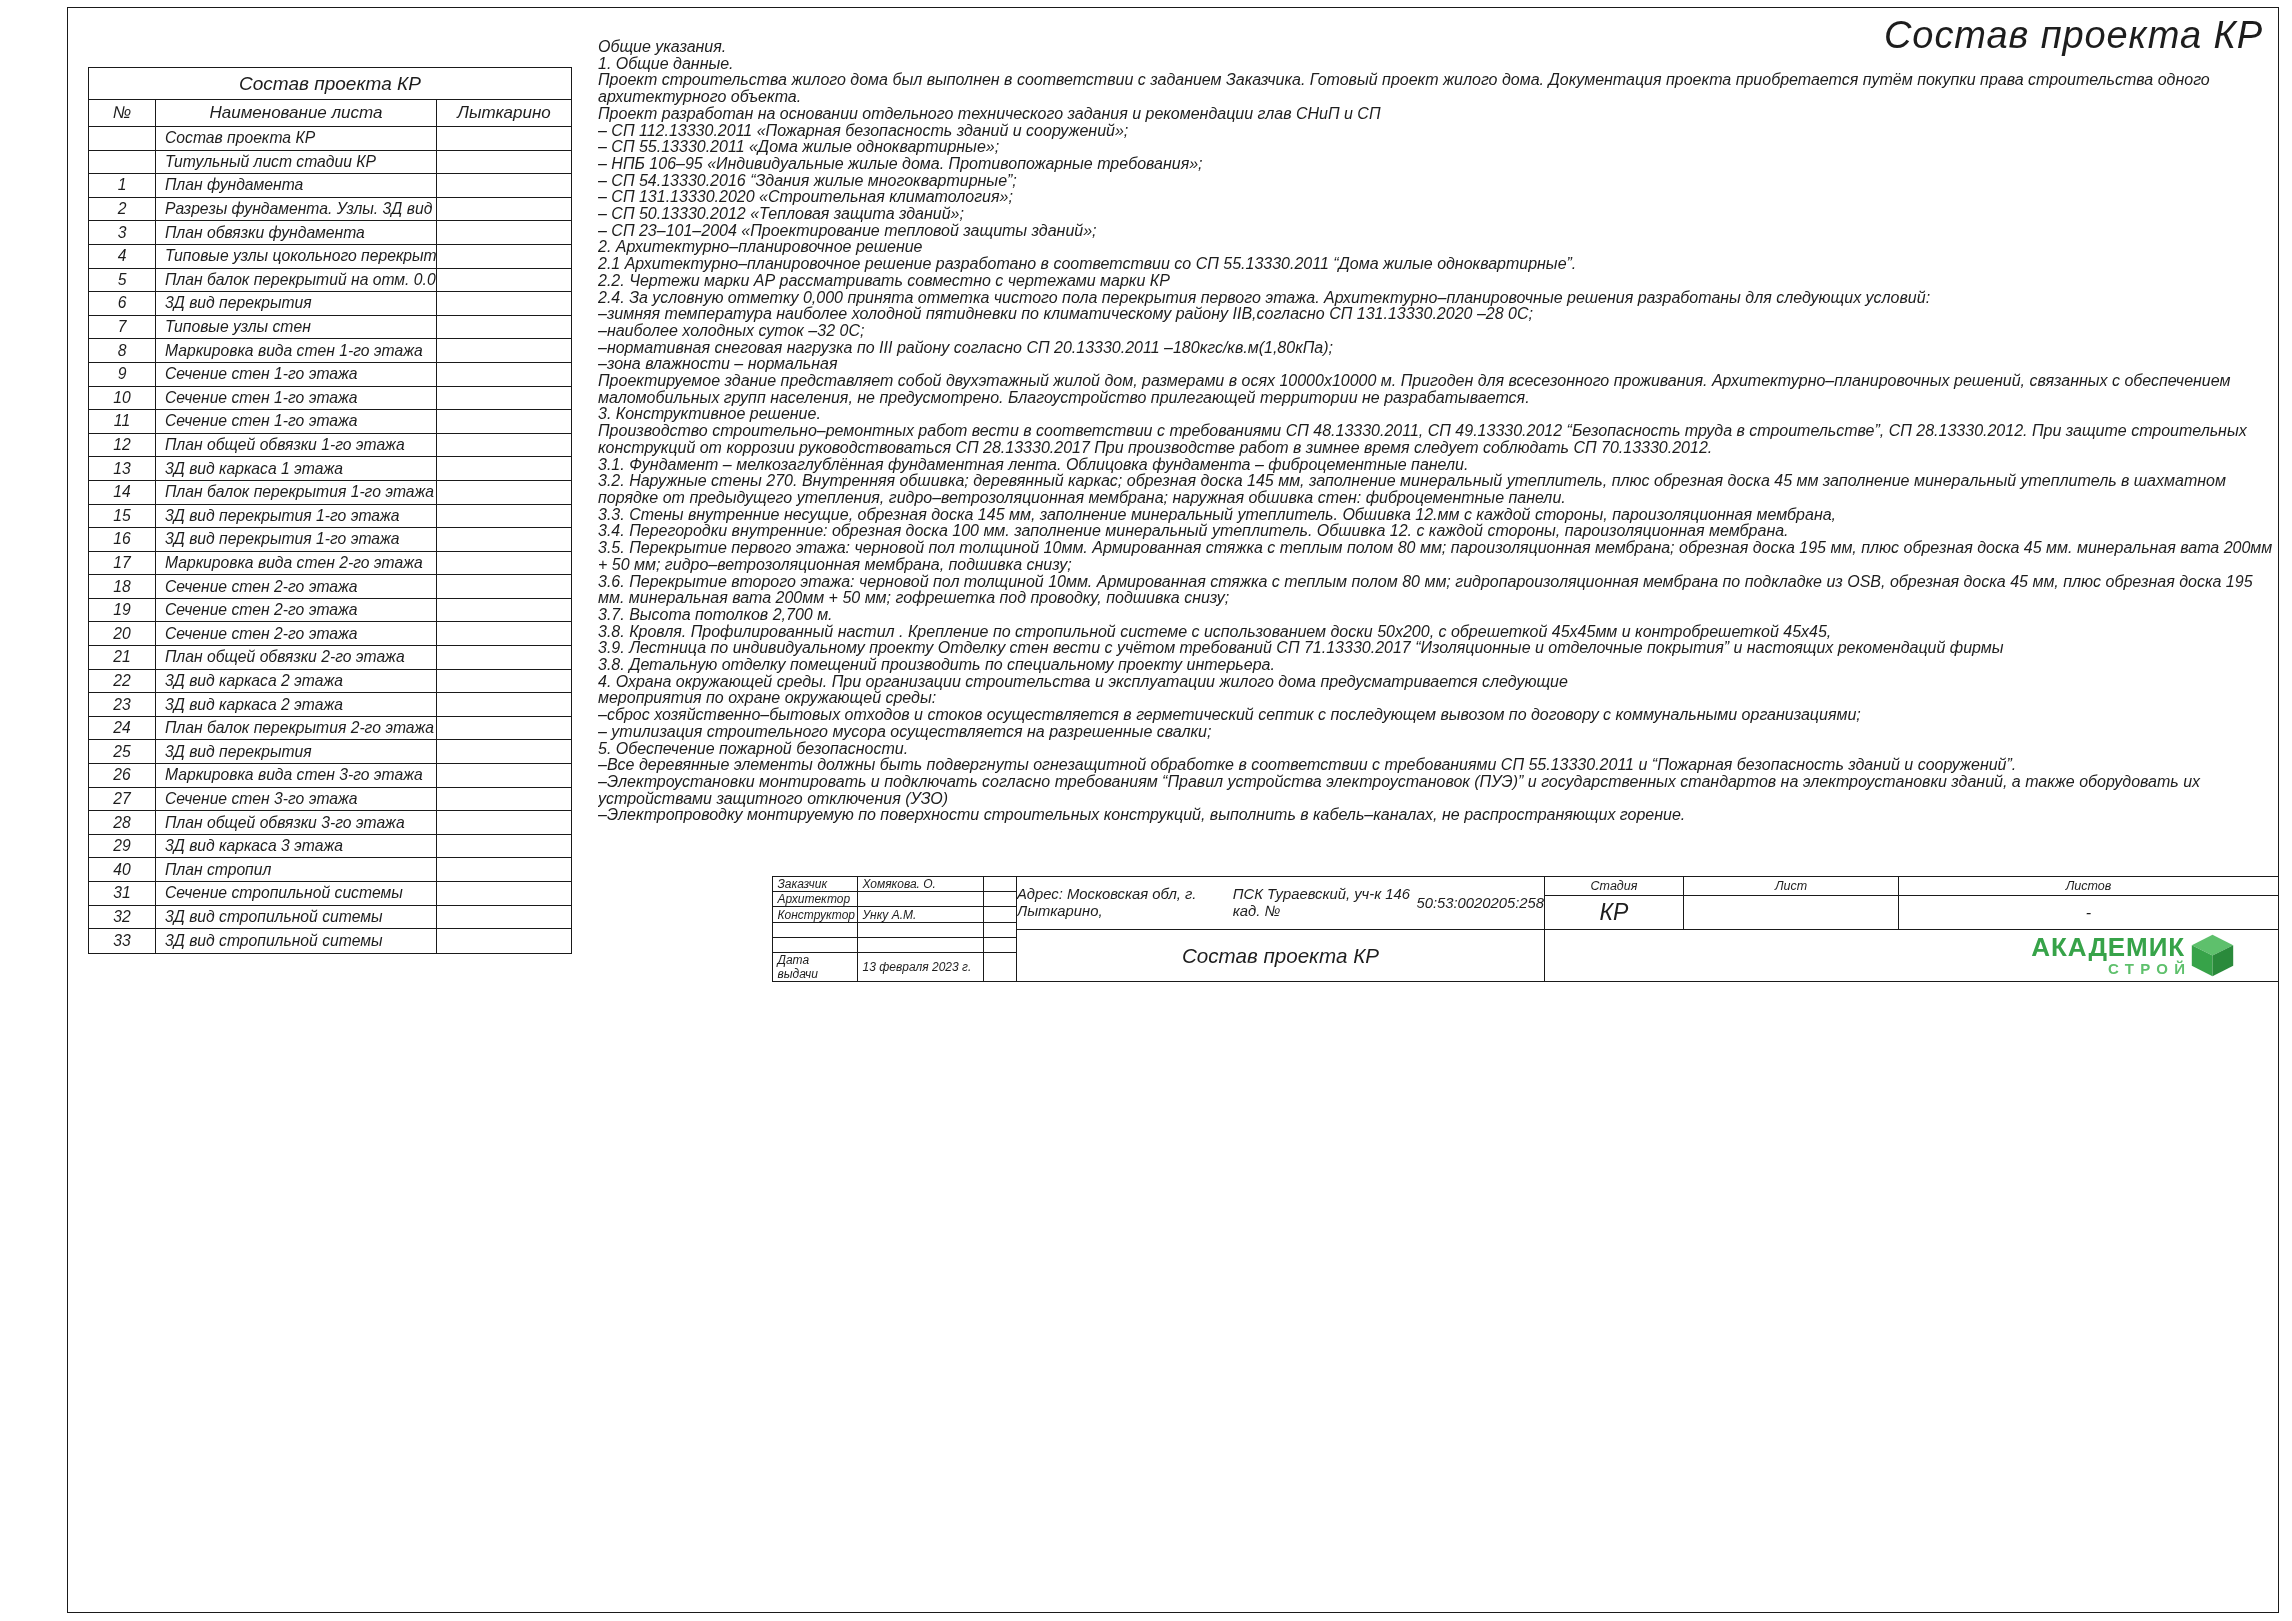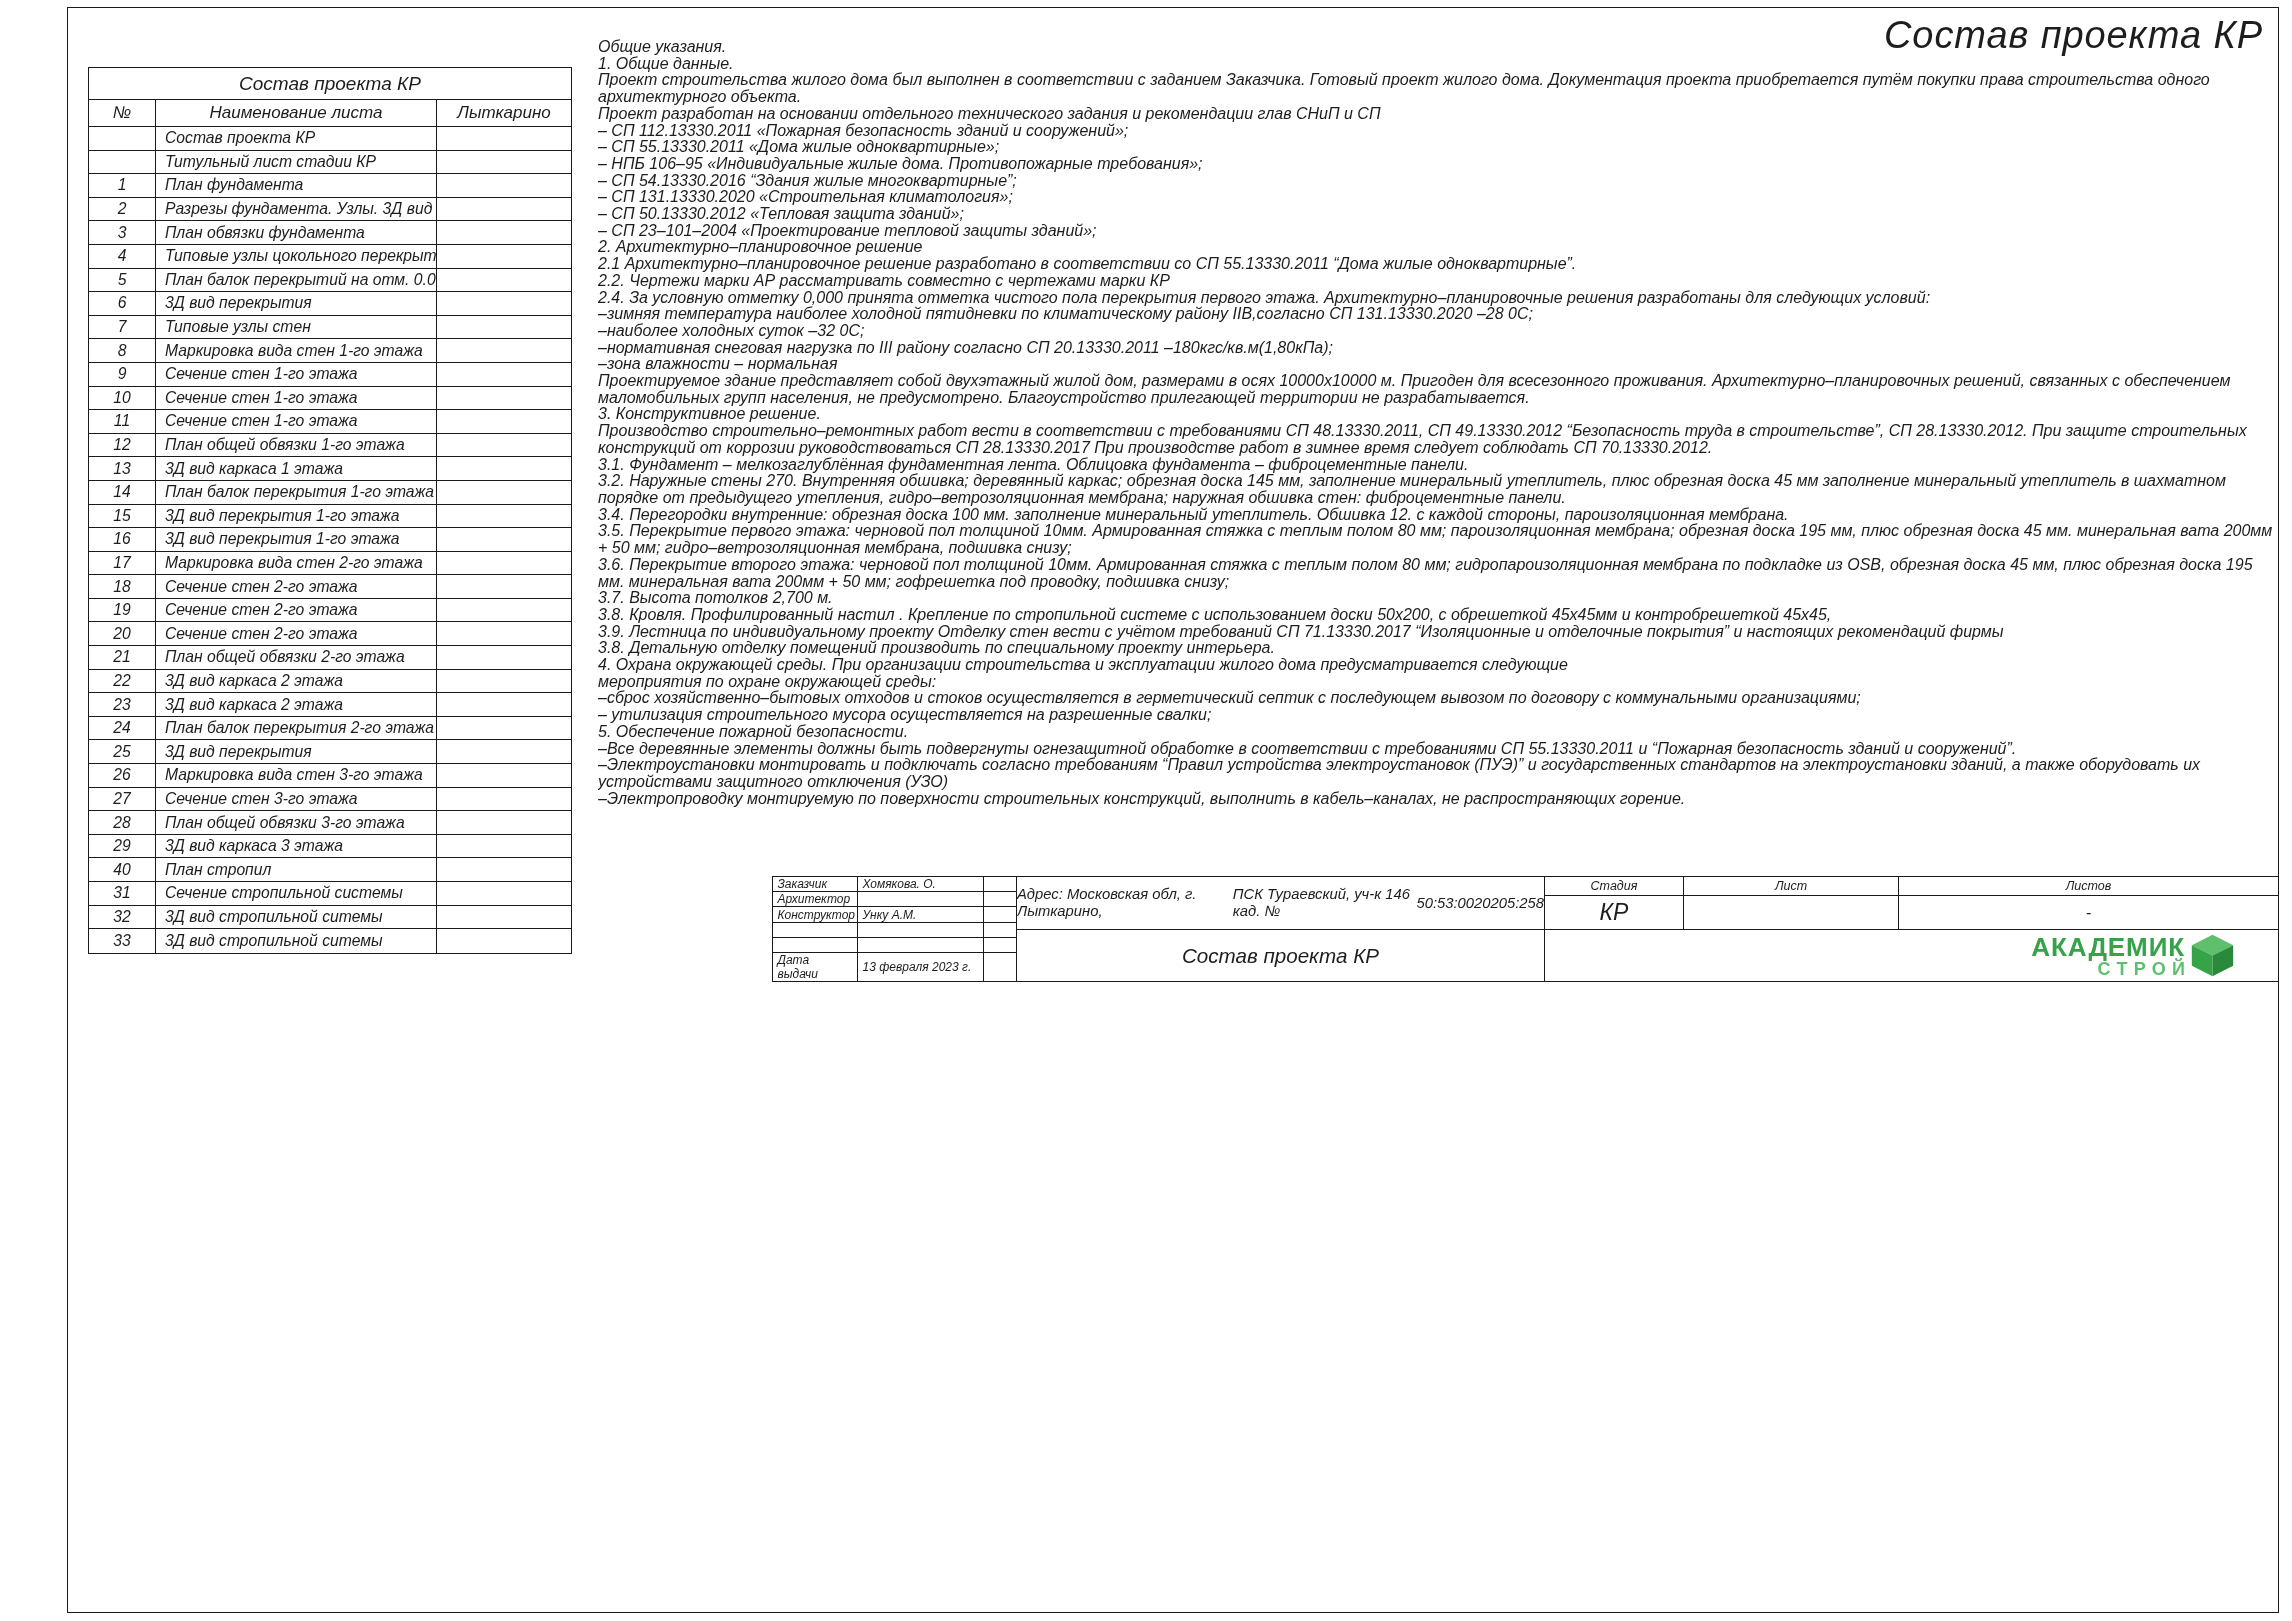--- a/index.html
+++ b/index.html
@@ -49,21 +49,21 @@
   .slv { display:flex; height:34px; border-bottom:0.9px solid var(--line); }
   .sl-stage { width:139px; border-right:0.9px solid var(--line); display:flex; align-items:center; justify-content:center; }
   .sl-sheet { width:215px; border-right:0.9px solid var(--line); display:flex; align-items:center; justify-content:center; }
   .sl-total { flex:1; display:flex; align-items:center; justify-content:center; }
   .slv-stage { font-size:23px; }
   .slv-total { font-size:16px; }
 
   .logo-cell { flex:1; display:flex; align-items:center; justify-content:flex-end; gap:5px; padding-right:43px; }
   .logo-text { display:flex; flex-direction:column; align-items:flex-end; font-style:normal; }
   .logo-line1 { font-weight:bold; font-size:26px; letter-spacing:0.9px; color:var(--lg-mid); line-height:27px; }
-  .logo-line2 { font-weight:bold; font-size:18px; letter-spacing:6.3px; color:var(--lg-light); line-height:16px; margin-right:-6.3px; }
+  .logo-line2 { font-weight:bold; font-size:15px; letter-spacing:6.3px; color:var(--lg-light); line-height:16px; margin-right:-6.3px; }
   .logo-cube { display:block; }
 </style>
 </head>
 <body>
 
 <div class="sheet">
   <div class="frame"></div>
 
   <div class="big-title">Состав проекта КР</div>
 
@@ -271,20 +271,21 @@
       <div class="note-line">2.4. За условную отметку 0,000 принята отметка чистого пола перекрытия первого этажа. Архитектурно–планировочные решения разработаны для следующих условий:</div>
       <div class="note-line">–зимняя температура наиболее холодной пятидневки по климатическому району IIВ,согласно СП 131.13330.2020 –28 0С;</div>
       <div class="note-line">–наиболее холодных суток –32 0С;</div>
       <div class="note-line">–нормативная снеговая нагрузка по III району согласно СП 20.13330.2011 –180кгс/кв.м(1,80кПа);</div>
       <div class="note-line">–зона влажности – нормальная</div>
       <div class="note-line">Проектируемое здание представляет собой двухэтажный жилой дом, размерами в осях 10000х10000 м. Пригоден для всесезонного проживания. Архитектурно–планировочных решений, связанных с обеспечением маломобильных групп населения, не предусмотрено. Благоустройство прилегающей территории не разрабатывается.</div>
       <div class="note-line">3. Конструктивное решение.</div>
       <div class="note-line">Производство строительно–ремонтных работ вести в соответствии с требованиями СП 48.13330.2011, СП 49.13330.2012 “Безопасность труда в строительстве”, СП 28.13330.2012. При защите строительных конструкций от коррозии руководствоваться СП 28.13330.2017 При производстве работ в зимнее время следует соблюдать СП 70.13330.2012.</div>
       <div class="note-line">3.1. Фундамент – мелкозаглублённая фундаментная лента. Облицовка фундамента – фиброцементные панели.</div>
       <div class="note-line">3.2. Наружные стены 270. Внутренняя обшивка; деревянный каркас; обрезная доска 145 мм, заполнение минеральный утеплитель, плюс обрезная доска 45 мм заполнение минеральный утеплитель в шахматном порядке от предыдущего утепления, гидро–ветрозоляционная мембрана; наружная обшивка стен: фиброцементные панели.</div>
+      <div class="note-line">3.3. Стены внутренние несущие, обрезная доска 145 мм, заполнение минеральный утеплитель. Обшивка 12.мм с каждой стороны, пароизоляционная мембрана,</div>
       <div class="note-line">3.4. Перегородки внутренние: обрезная доска 100 мм. заполнение минеральный утеплитель. Обшивка 12. с каждой стороны, пароизоляционная мембрана.</div>
       <div class="note-line">3.5. Перекрытие первого этажа: черновой пол толщиной 10мм. Армированная стяжка с теплым полом 80 мм; пароизоляционная мембрана; обрезная доска 195 мм, плюс обрезная доска 45 мм. минеральная вата 200мм + 50 мм; гидро–ветрозоляционная мембрана, подшивка снизу;</div>
       <div class="note-line">3.6. Перекрытие второго этажа: черновой пол толщиной 10мм. Армированная стяжка с теплым полом 80 мм; гидропароизоляционная мембрана по подкладке из OSB, обрезная доска 45 мм, плюс обрезная доска 195 мм. минеральная вата 200мм + 50 мм; гофрешетка под проводку, подшивка снизу;</div>
       <div class="note-line">3.7. Высота потолков 2,700 м.</div>
       <div class="note-line">3.8. Кровля. Профилированный настил . Крепление по стропильной системе с использованием доски 50х200, с обрешеткой 45х45мм и контробрешеткой 45х45,</div>
       <div class="note-line">3.9. Лестница по индивидуальному проекту Отделку стен вести с учётом требований СП 71.13330.2017 “Изоляционные и отделочные покрытия” и настоящих рекомендаций фирмы</div>
       <div class="note-line">3.8. Детальную отделку помещений производить по специальному проекту интерьера.</div>
       <div class="note-line">4. Охрана окружающей среды. При организации строительства и эксплуатации жилого дома предусматривается следующие</div>
       <div class="note-line">мероприятия по охране окружающей среды:</div>
       <div class="note-line">–сброс хозяйственно–бытовых отходов и стоков осуществляется в герметический септик с последующем вывозом по договору с коммунальными организациями;</div>

